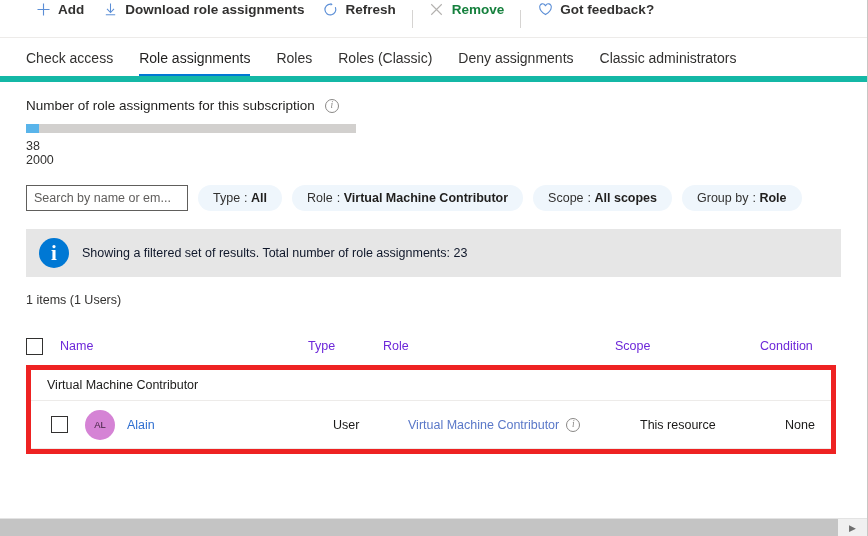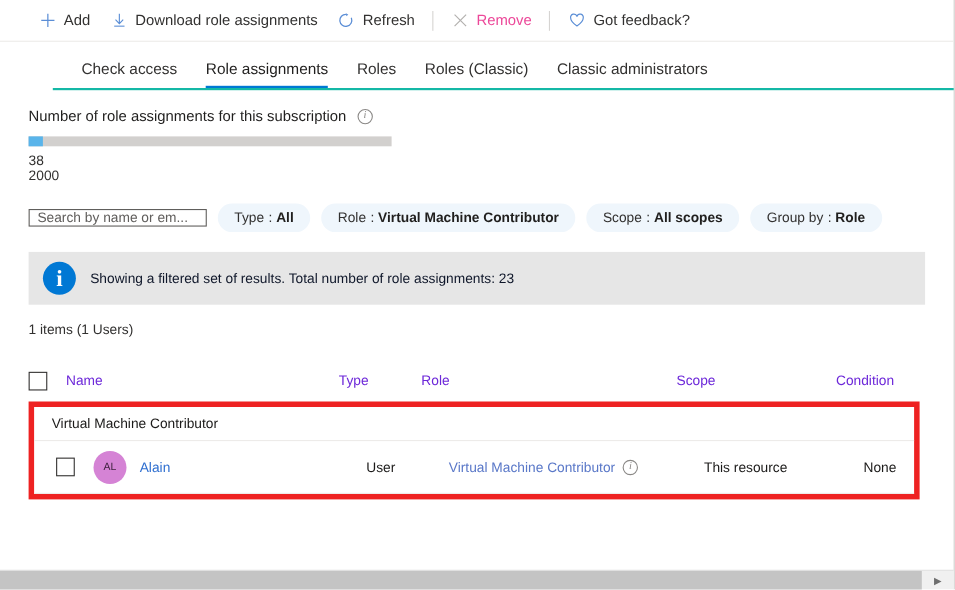--- a/index.html
+++ b/index.html
@@ -22,45 +22,44 @@
   .commandbar {
     display: flex;
     align-items: center;
     height: 38px;
     padding: 0 0 0 26px;
     gap: 0px;
     border-bottom: 1px solid #edebe9;
   }
   .cmd {
     display: flex;
-    align-items: center;
     gap: 7px;
     height: 34px;
     padding: 0 9px;
     font-size: 13.5px;
     color: #323130;
     cursor: pointer;
     white-space: nowrap;
-  }
-  .cmd.disabled { color: #ec4899; cursor: default; }
+    font-weight: bold;
+  }
+  .cmd.disabled { color: #15803d; cursor: default; }
   .cmd .ic { display:flex; align-items:center; justify-content:center; width:16px; height:16px; }
   .cmd .ic svg { display:block; }
   .cmd-sep {
     width: 1px; height: 18px; background: #d6d4d2; margin: 0 7px;
   }
 
   
   .tabs {
     display: flex;
     align-items: flex-end;
     height: 44px;
     padding: 0 0 0 26px;
     gap: 26px;
-    border-bottom: 2px solid #14b8a6;
-    margin-left: 48px;
+    border-bottom: 6px solid #14b8a6;
   }
   .tab {
     position: relative;
     font-size: 14px;
     color: #323130;
     padding: 0 0 10px 0;
     cursor: pointer;
     white-space: nowrap;
   }
   .tab.active { font-weight: normal; color: #201f1e; }
@@ -111,21 +110,21 @@
   }
 
   
   .filters {
     display: flex;
     align-items: center;
     gap: 10px;
     padding: 18px 0 0 26px;
   }
   .search-box {
-    width: 162px; height: 16px;
+    width: 162px; height: 26px;
     border: 1px solid #605e5c;
     background: #fff;
     font-size: 12.5px;
     color: #1b1a19;
     padding: 0 7px;
     font-family: "Liberation Sans", sans-serif;
     outline: none;
   }
   .search-box::placeholder { color: #605e5c; }
   .pill {
@@ -314,20 +313,21 @@
       </span>
       <span>Got feedback?</span>
     </div>
   </div>
 
   <div class="tabs">
     <div class="tab"><span>Check access</span></div>
     <div class="tab active"><span>Role assignments</span></div>
     <div class="tab"><span>Roles</span></div>
     <div class="tab"><span>Roles (Classic)</span></div>
+    <div class="tab"><span>Deny assignments</span></div>
     <div class="tab"><span>Classic administrators</span></div>
   </div>
 
   <div class="quota">
     <div class="quota-head">
       <span>Number of role assignments for this subscription</span>
       <span class="info-circle">i</span>
     </div>
     <div class="meter">
       <div class="meter-fill" id="meter-fill" style="width: 3.8%; background: rgb(89, 180, 234);"></div>

